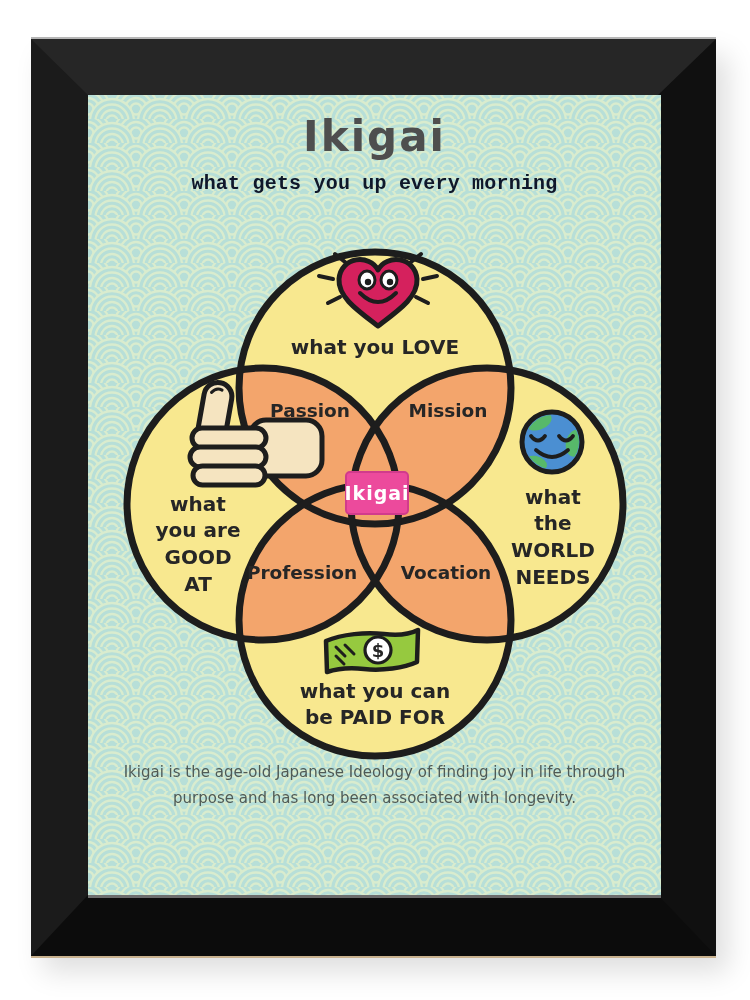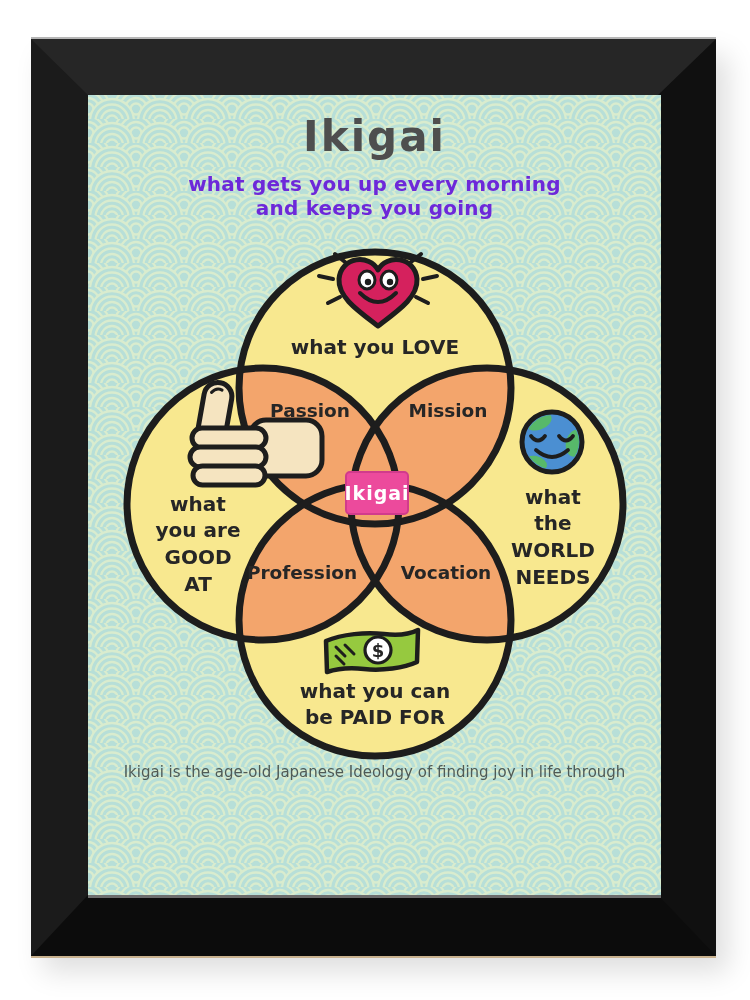--- a/index.html
+++ b/index.html
@@ -12,21 +12,21 @@
          box-shadow:0 -2px 0 #b5b5b5, 0 2px 0 #c9b28f, 12px 16px 26px rgba(0,0,0,0.13);}
   .poster{position:relative;width:573px;height:800px;background:#b7dfd8;overflow:hidden;
           box-shadow:inset 0 6px 12px rgba(0,0,0,0.22), inset 6px 0 10px rgba(0,0,0,0.10),
                      inset -5px 0 10px rgba(0,0,0,0.10), inset 0 -4px 8px rgba(0,0,0,0.10),
                      0 3px 0 rgba(190,190,190,0.55);}
   .pattern-svg{position:absolute;left:0;top:0;display:block;}
   .layer{position:absolute;left:0;top:0;width:573px;height:800px;}
   .title{position:absolute;top:17px;left:0;width:100%;text-align:center;
          font-size:42px;font-weight:800;letter-spacing:2px;color:#4e4e4e;}
   .subtitle{position:absolute;top:77px;left:0;width:100%;text-align:center;
-            font-size:20px;font-weight:700;color:#6d28d9;line-height:24px;letter-spacing:0.2px;}
+            font-size:20px;font-weight:700;color:#0f172a;line-height:24px;letter-spacing:0.2px;font-family:Liberation Mono, monospace;}
   .footer{position:absolute;top:664px;left:0;width:100%;text-align:center;
           font-size:15px;font-weight:400;color:#4f5a56;line-height:26px;}
   .footer .para2{margin-top:10px;}
   svg text{font-family:"DejaVu Sans","Liberation Sans",sans-serif;font-weight:700;fill:#262626;}
   text.t-circle{font-size:20px;}
   text.t-lens{font-size:18.5px;}
   text.t-badge{font-size:19px;fill:#ffffff;letter-spacing:1px;font-weight:800;}
   text.t-dollar{font-size:18px;font-weight:800;}
 </style>
 </head>
@@ -55,21 +55,20 @@
                 <circle cx="24" cy="26" r="5.5"></circle>
             </g>
           </pattern>
         </defs>
         <rect width="573" height="800" fill="url(#sg)"></rect>
       </svg>
 
       <div class="title">Ikigai</div>
       <div class="subtitle">
         <div>what gets you up every morning</div>
-        <div>and keeps you going</div>
       </div>
 
       <svg class="layer" viewBox="0 0 573 800">
         <defs>
           <clipPath id="clipTop">
               <circle cx="287" cy="293" r="136"></circle>
             </clipPath>
           <clipPath id="clipBottom">
               <circle cx="287" cy="525" r="136"></circle>
             </clipPath>
@@ -183,20 +182,21 @@
         <text x="214" y="484" text-anchor="middle" class="t-lens">Profession</text>
         <text x="358" y="484" text-anchor="middle" class="t-lens">Vocation</text>
 
         <rect x="258" y="377" width="62" height="42" rx="4" stroke="#d13b8c" stroke-width="2" fill="#ec4a9c"></rect>
         <text x="289" y="405" text-anchor="middle" class="t-badge">Ikigai</text>
       </svg>
 
       <div class="footer">
         <div class="para1">
           <div>Ikigai is the age-old Japanese Ideology of finding joy in life through</div>
+          <div>purpose and has long been associated with longevity.</div>
         </div>
         <div class="para2">
         </div>
       </div>
 
     </div>
   </div>
 </div>
 
 </body></html>

